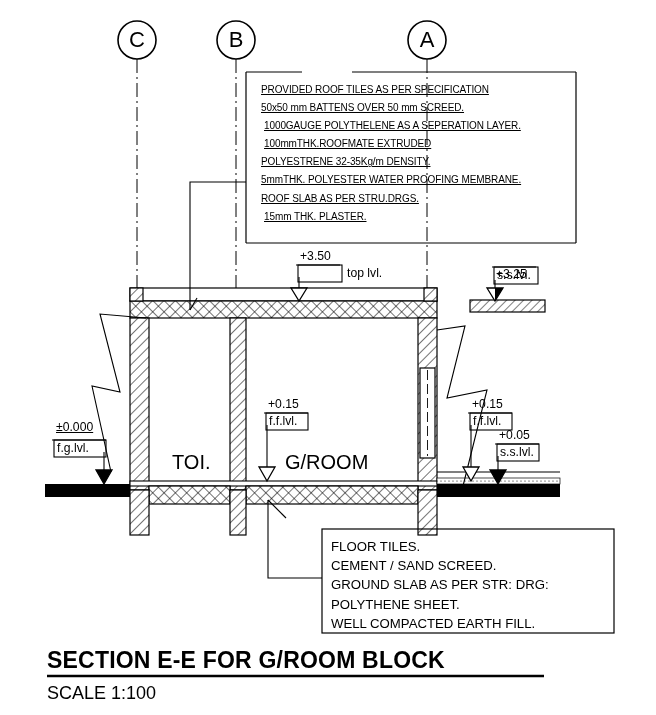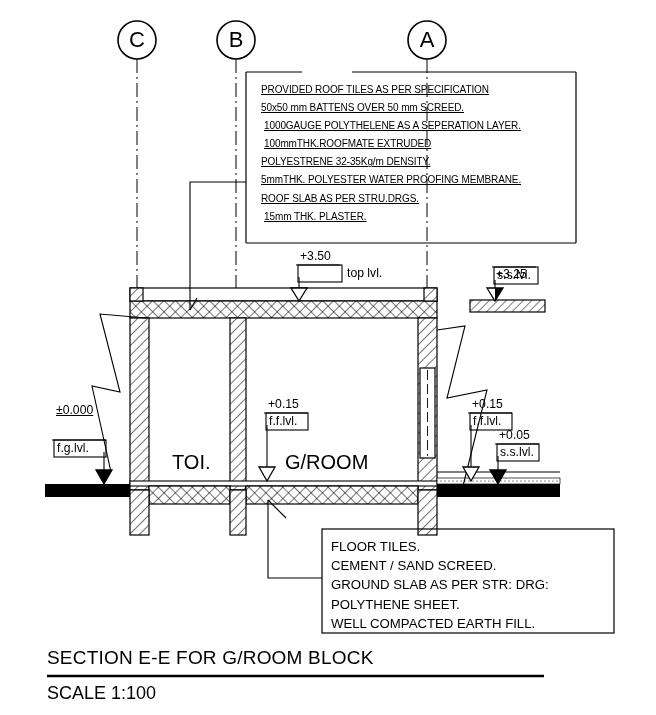--- a/index.html
+++ b/index.html
@@ -5,21 +5,21 @@
   html,body{margin:0;padding:0;background:#ffffff;}
   body{width:656px;height:715px;overflow:hidden;
        font-family:"Liberation Sans", sans-serif;color:#000;}
   #root{position:relative;width:656px;height:715px;}
   svg{position:absolute;top:0;left:0;}
   .note{font-size:10px;letter-spacing:-0.1px;text-decoration:underline;}
   .bignote{font-size:13.2px;}
   .lvl{font-size:12.2px;}
   .room{font-size:20px;}
   .bub{font-size:22px;font-weight:400;}
-  .title{font-size:19px;font-weight:normal;letter-spacing:0.2px;text-align:center;}
+  .title{font-size:23px;font-weight:bold;letter-spacing:0.2px;text-align:center;}
   .scale{font-size:18px;}
 </style>
 </head>
 <body>
 
 <div id="root">
 <svg width="656" height="715" viewBox="0 0 656 715">
   <defs>
     <pattern id="hatchDiag" width="7" height="7" patternUnits="userSpaceOnUse" patternTransform="rotate(45)">
       <rect width="7" height="7" fill="#fff"></rect>
@@ -178,21 +178,21 @@
   <div class="bignote">POLYTHENE SHEET.</div>
   <div class="bignote">WELL COMPACTED EARTH FILL.</div>
 </div>
 
 <div style="position:absolute;left:300px;top:249px;" class="lvl">+3.50</div>
 <div style="position:absolute;left:301px;top:266px;margin-left:46px;" class="lvl">top lvl.</div>
 
 <div style="position:absolute;left:496px;top:251px;margin-top:16px;" class="lvl">+3.25</div>
 <div style="position:absolute;left:497px;top:268px;" class="lvl">s.s.lvl.</div>
 
-<div style="position:absolute;left:56px;top:403px;text-decoration:underline;" class="lvl">±0.000</div>
+<div style="position:absolute;left:56px;top:420px;text-decoration:underline;" class="lvl">±0.000</div>
 <div style="position:absolute;left:57px;top:441px;" class="lvl">f.g.lvl.</div>
 
 <div style="position:absolute;left:268px;top:397px;" class="lvl">+0.15</div>
 <div style="position:absolute;left:269px;top:414px;" class="lvl">f.f.lvl.</div>
 
 <div style="position:absolute;left:472px;top:397px;" class="lvl">+0.15</div>
 <div style="position:absolute;left:473px;top:414px;" class="lvl">f.f.lvl.</div>
 
 <div style="position:absolute;left:499px;top:428px;" class="lvl">+0.05</div>
 <div style="position:absolute;left:500px;top:445px;" class="lvl">s.s.lvl.</div>

